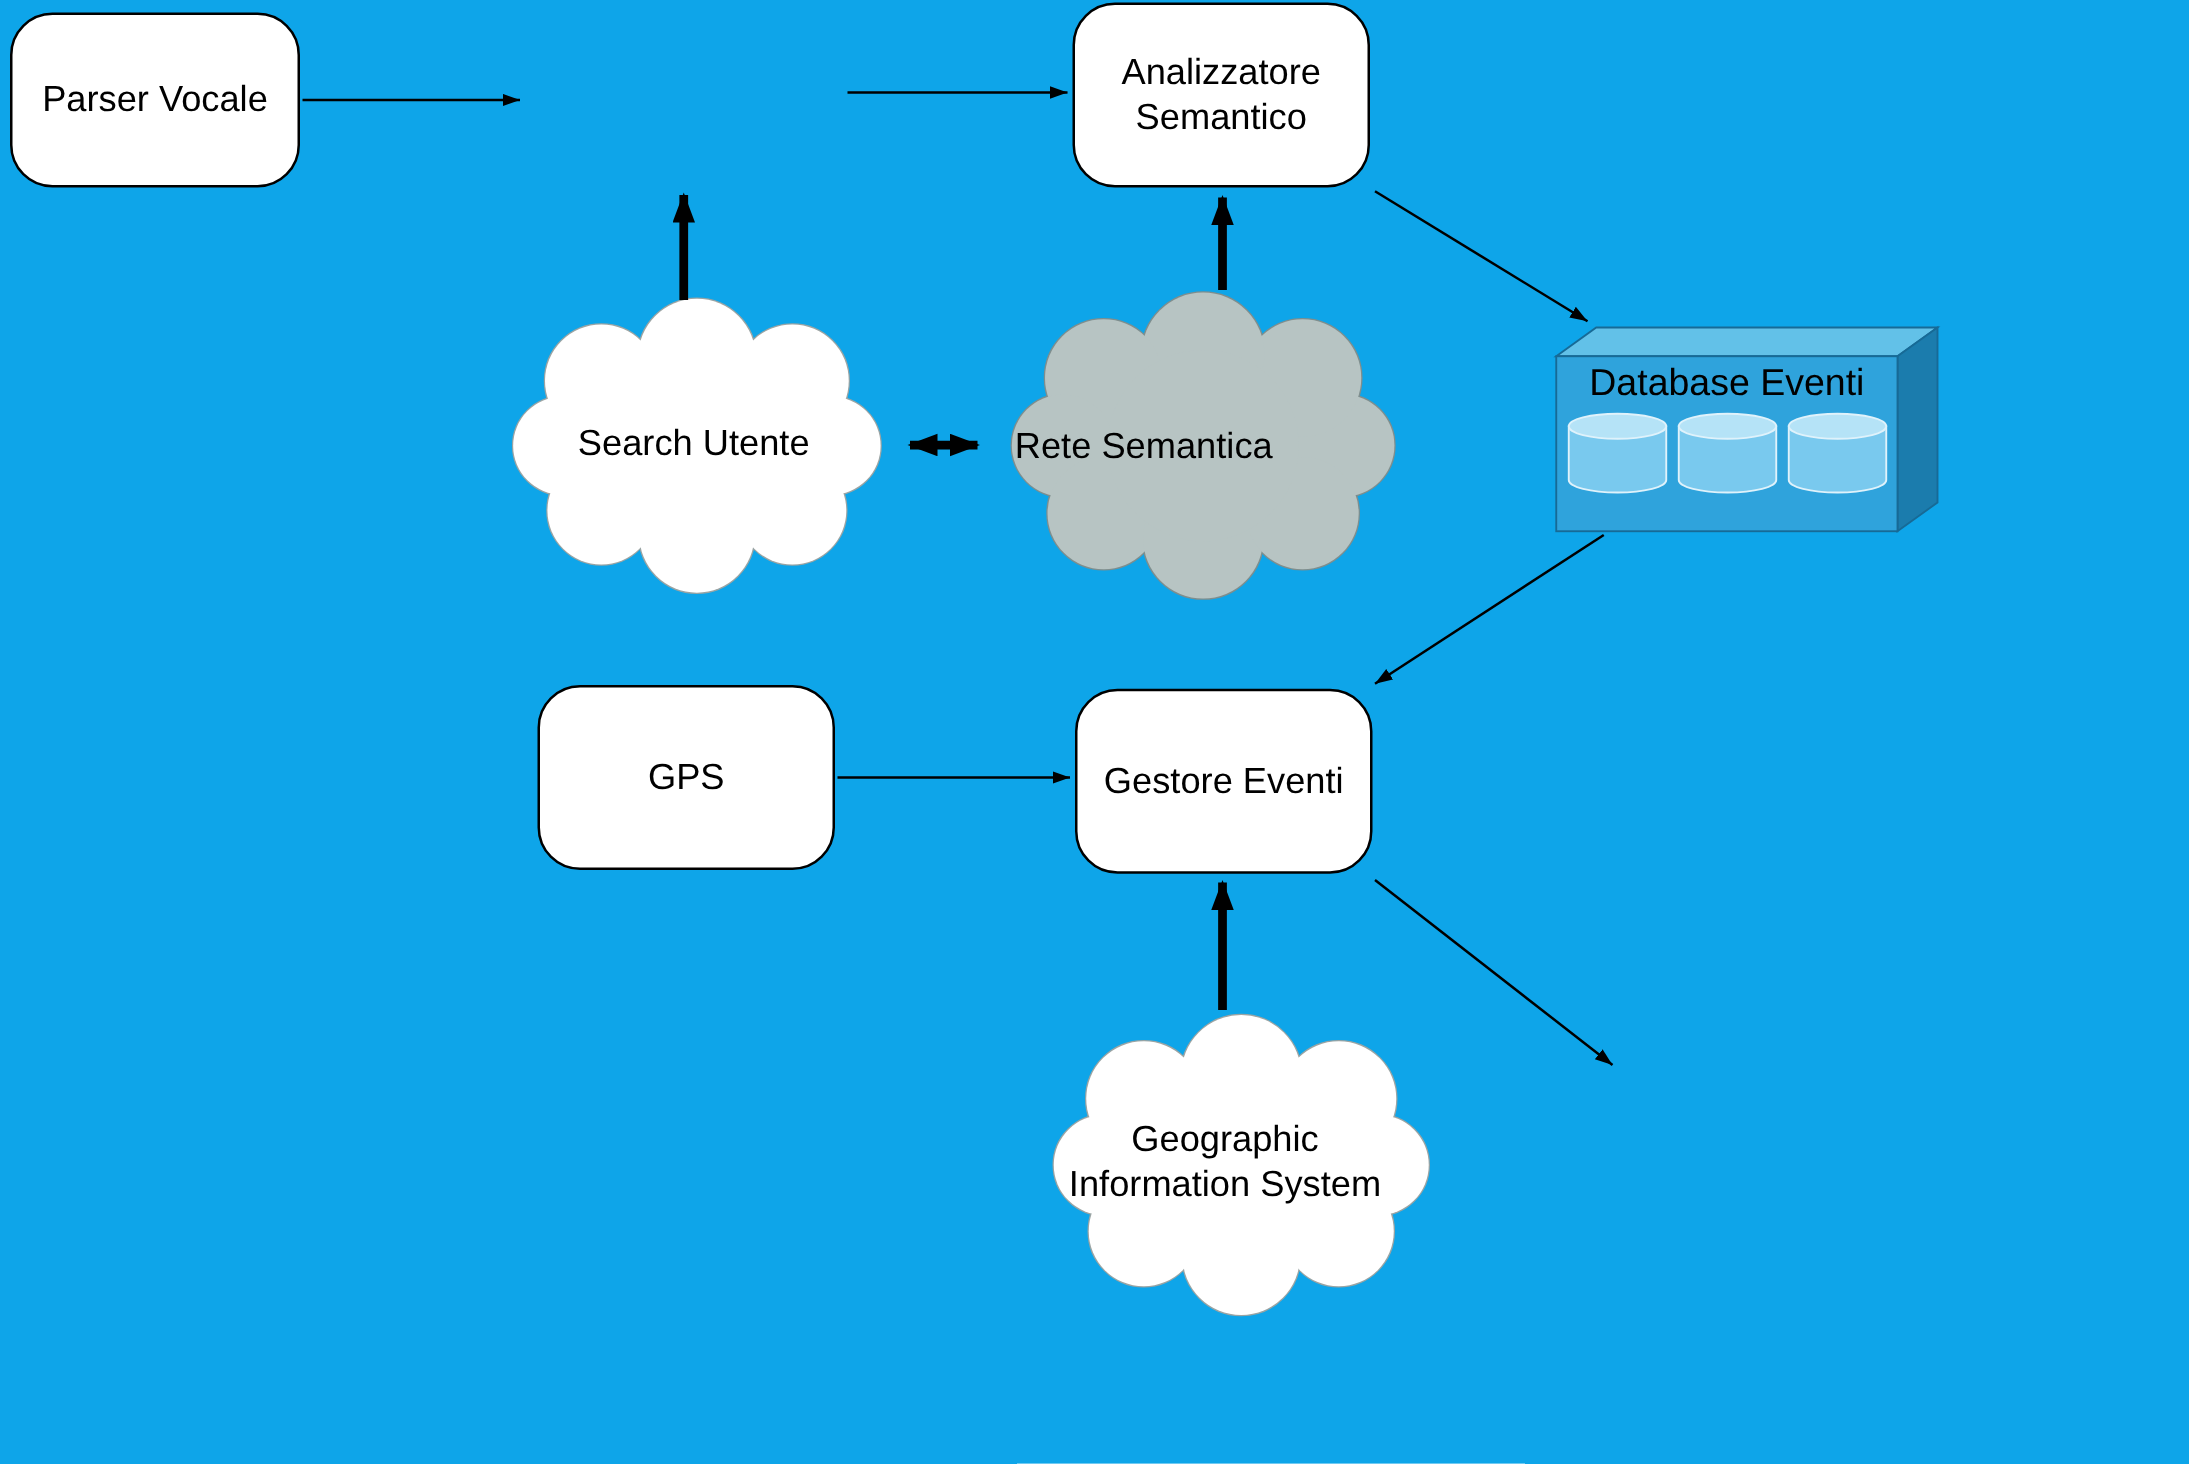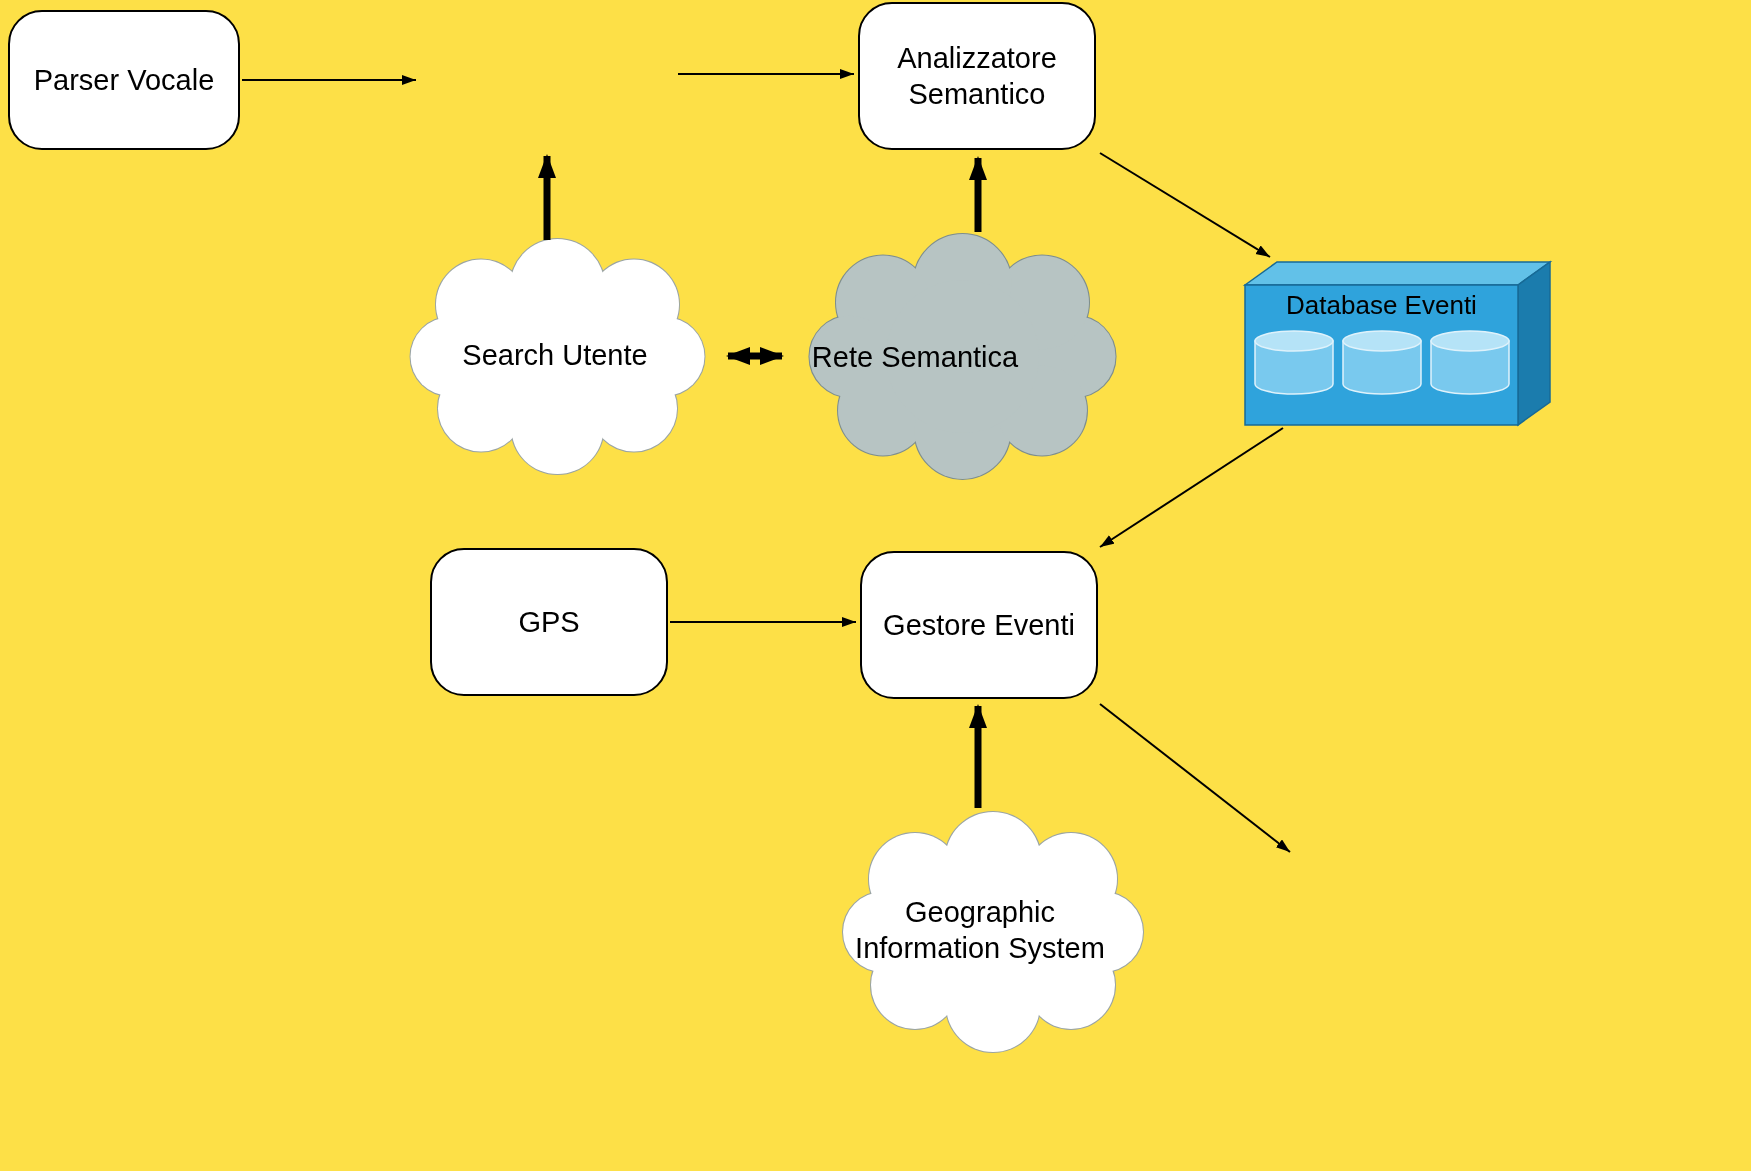--- a/index.html
+++ b/index.html
@@ -1,20 +1,20 @@
 <!DOCTYPE html>
 <html><head>
 <meta charset="utf-8">
 <style>
   html, body { margin: 0; padding: 0; background: #ffffff; }
   .canvas {
     position: relative;
     width: 1751px;
     height: 1171px;
-    background: #fde047;
+    background: #0ea5e9;
     font-family: "Liberation Sans", sans-serif;
     overflow: hidden;
   }
   svg.layer { position: absolute; left: 0; top: 0; }
   .node {
     position: absolute;
     background: #ffffff;
     border: 2px solid #000000;
     border-radius: 34px;
     display: flex;
@@ -33,21 +33,21 @@
     align-items: center;
     justify-content: center;
     text-align: center;
     font-size: 29px;
     line-height: 36px;
     color: #000000;
   }
   .db-label {
     position: absolute;
     text-align: center;
-    font-size: 26px;
+    font-size: 30px;
     color: #000000;
   }
   .cloud-outline { stroke: var(--cs, #999999); stroke-width: 2; }
 </style>
 </head>
 <body>
 
 <div class="canvas">
 
   <svg class="layer" width="1751" height="1171" viewBox="0 0 1751 1171">

